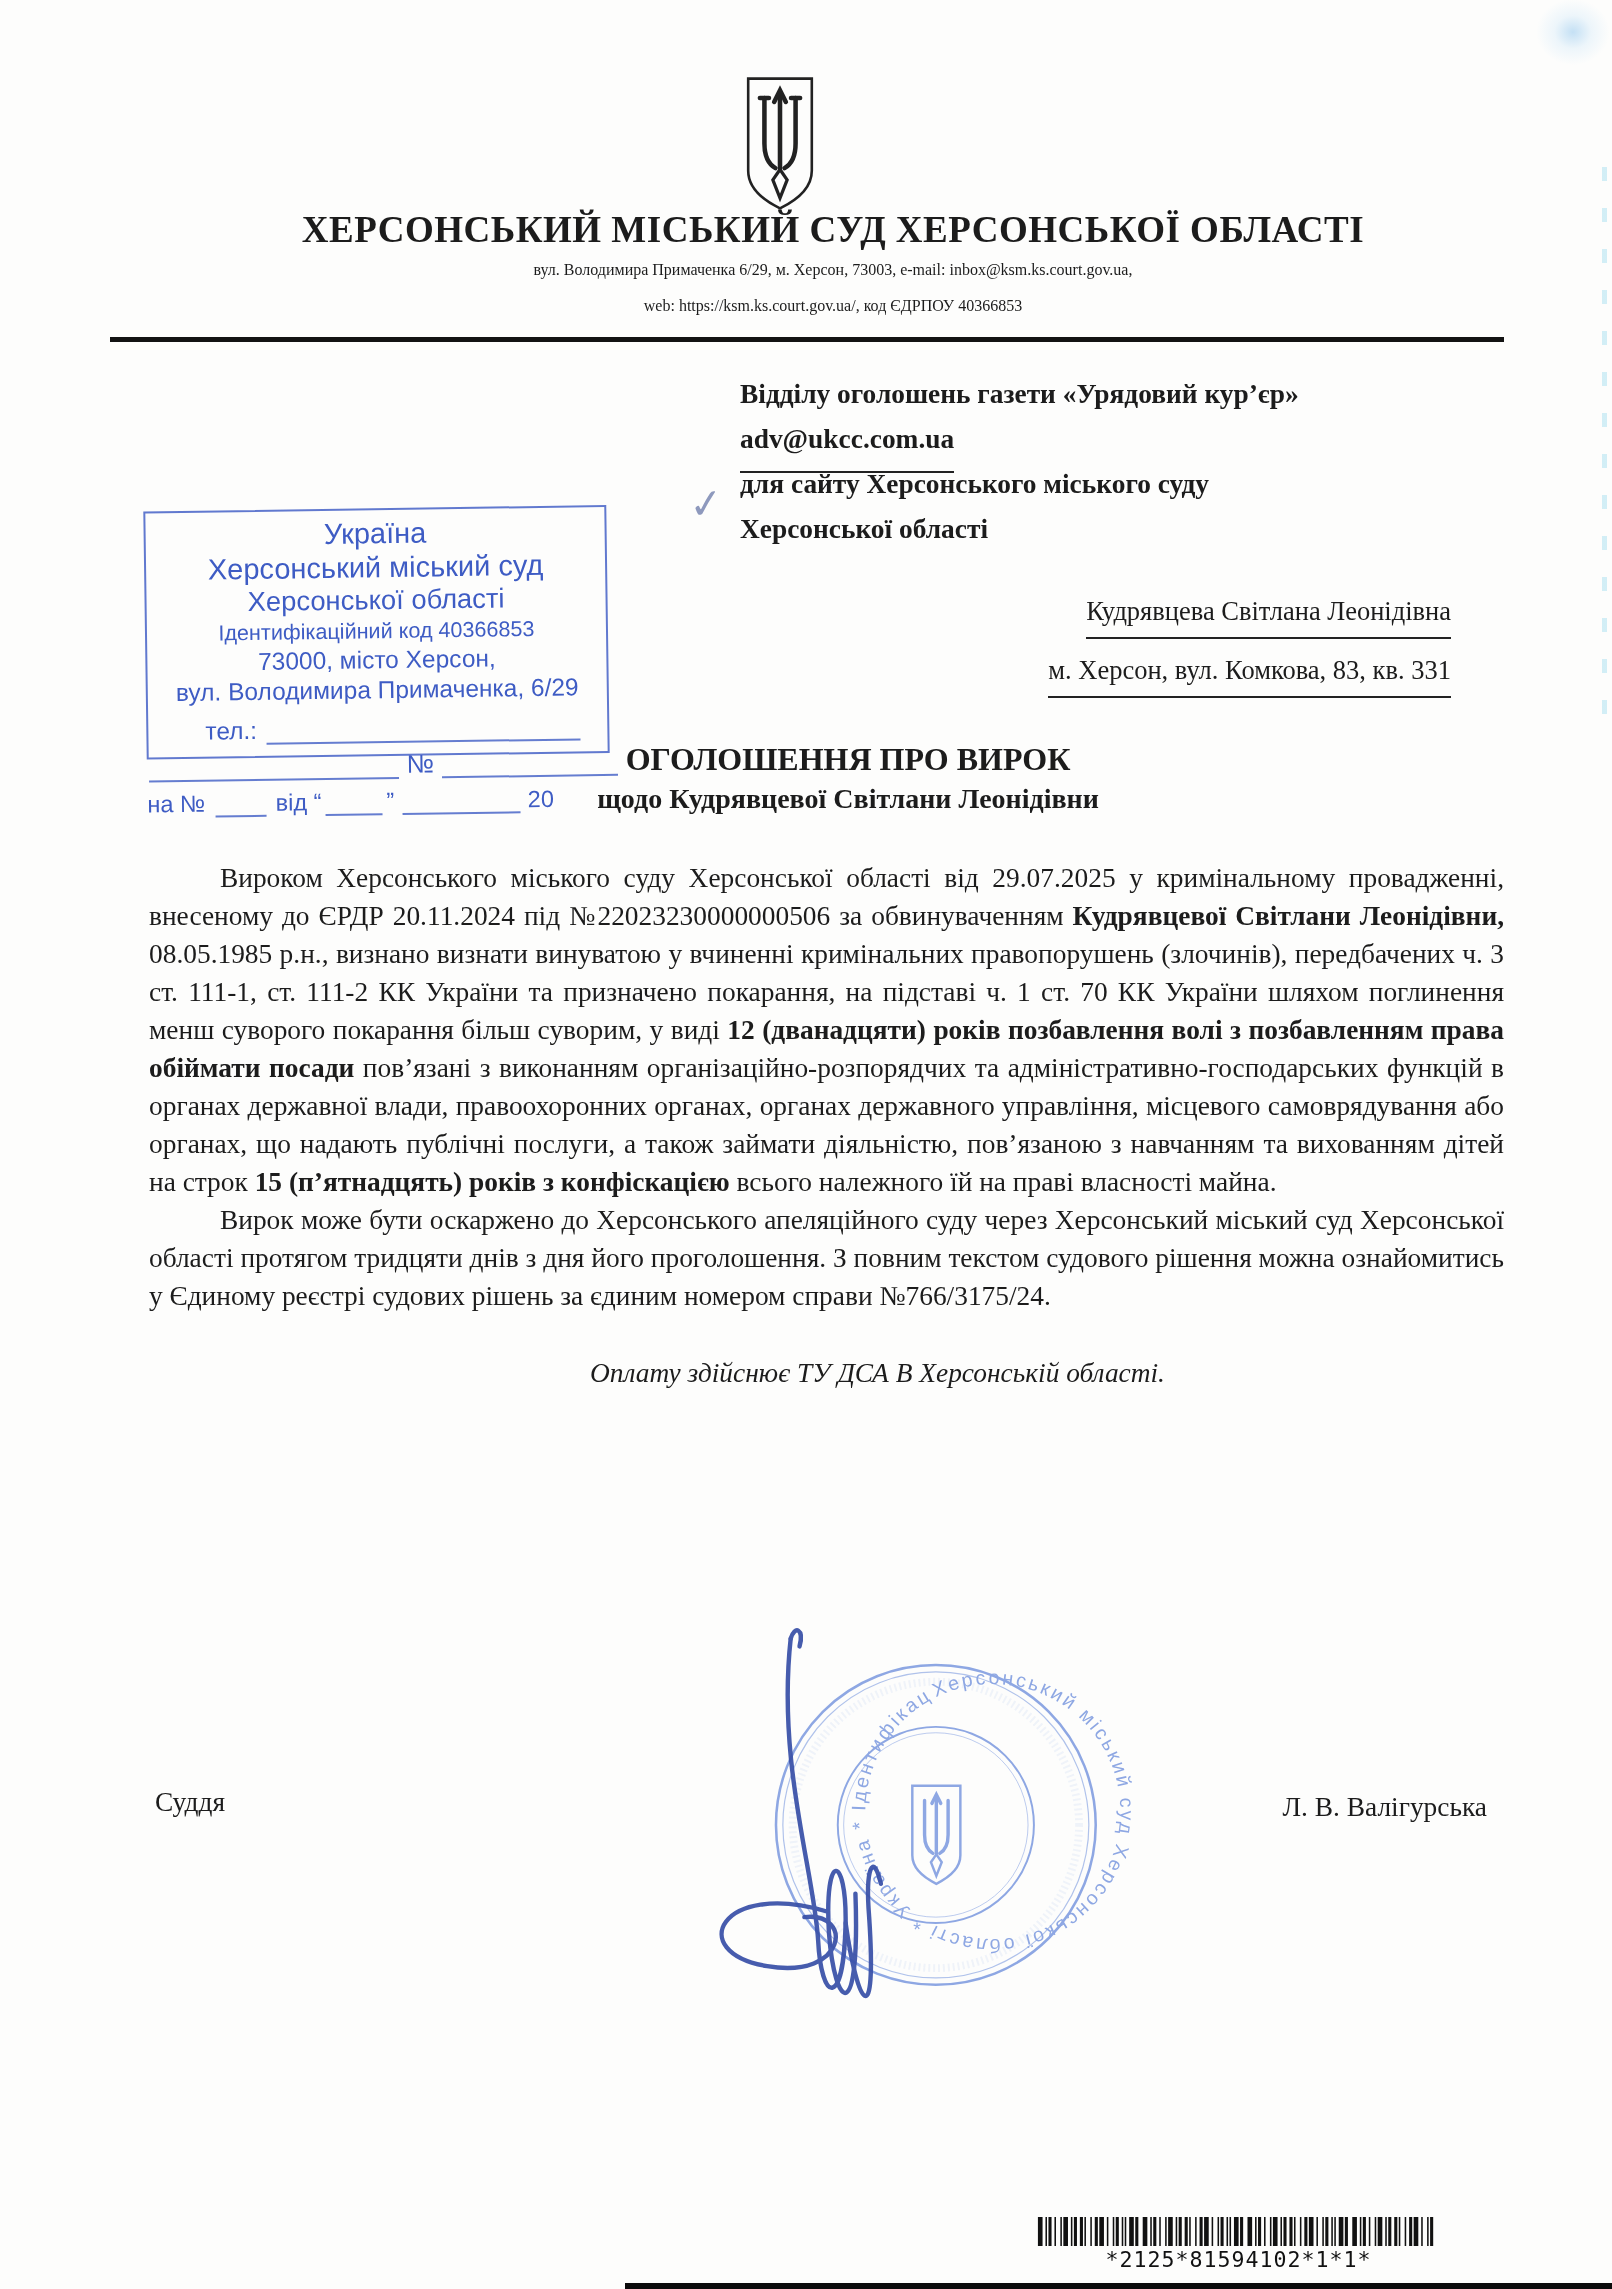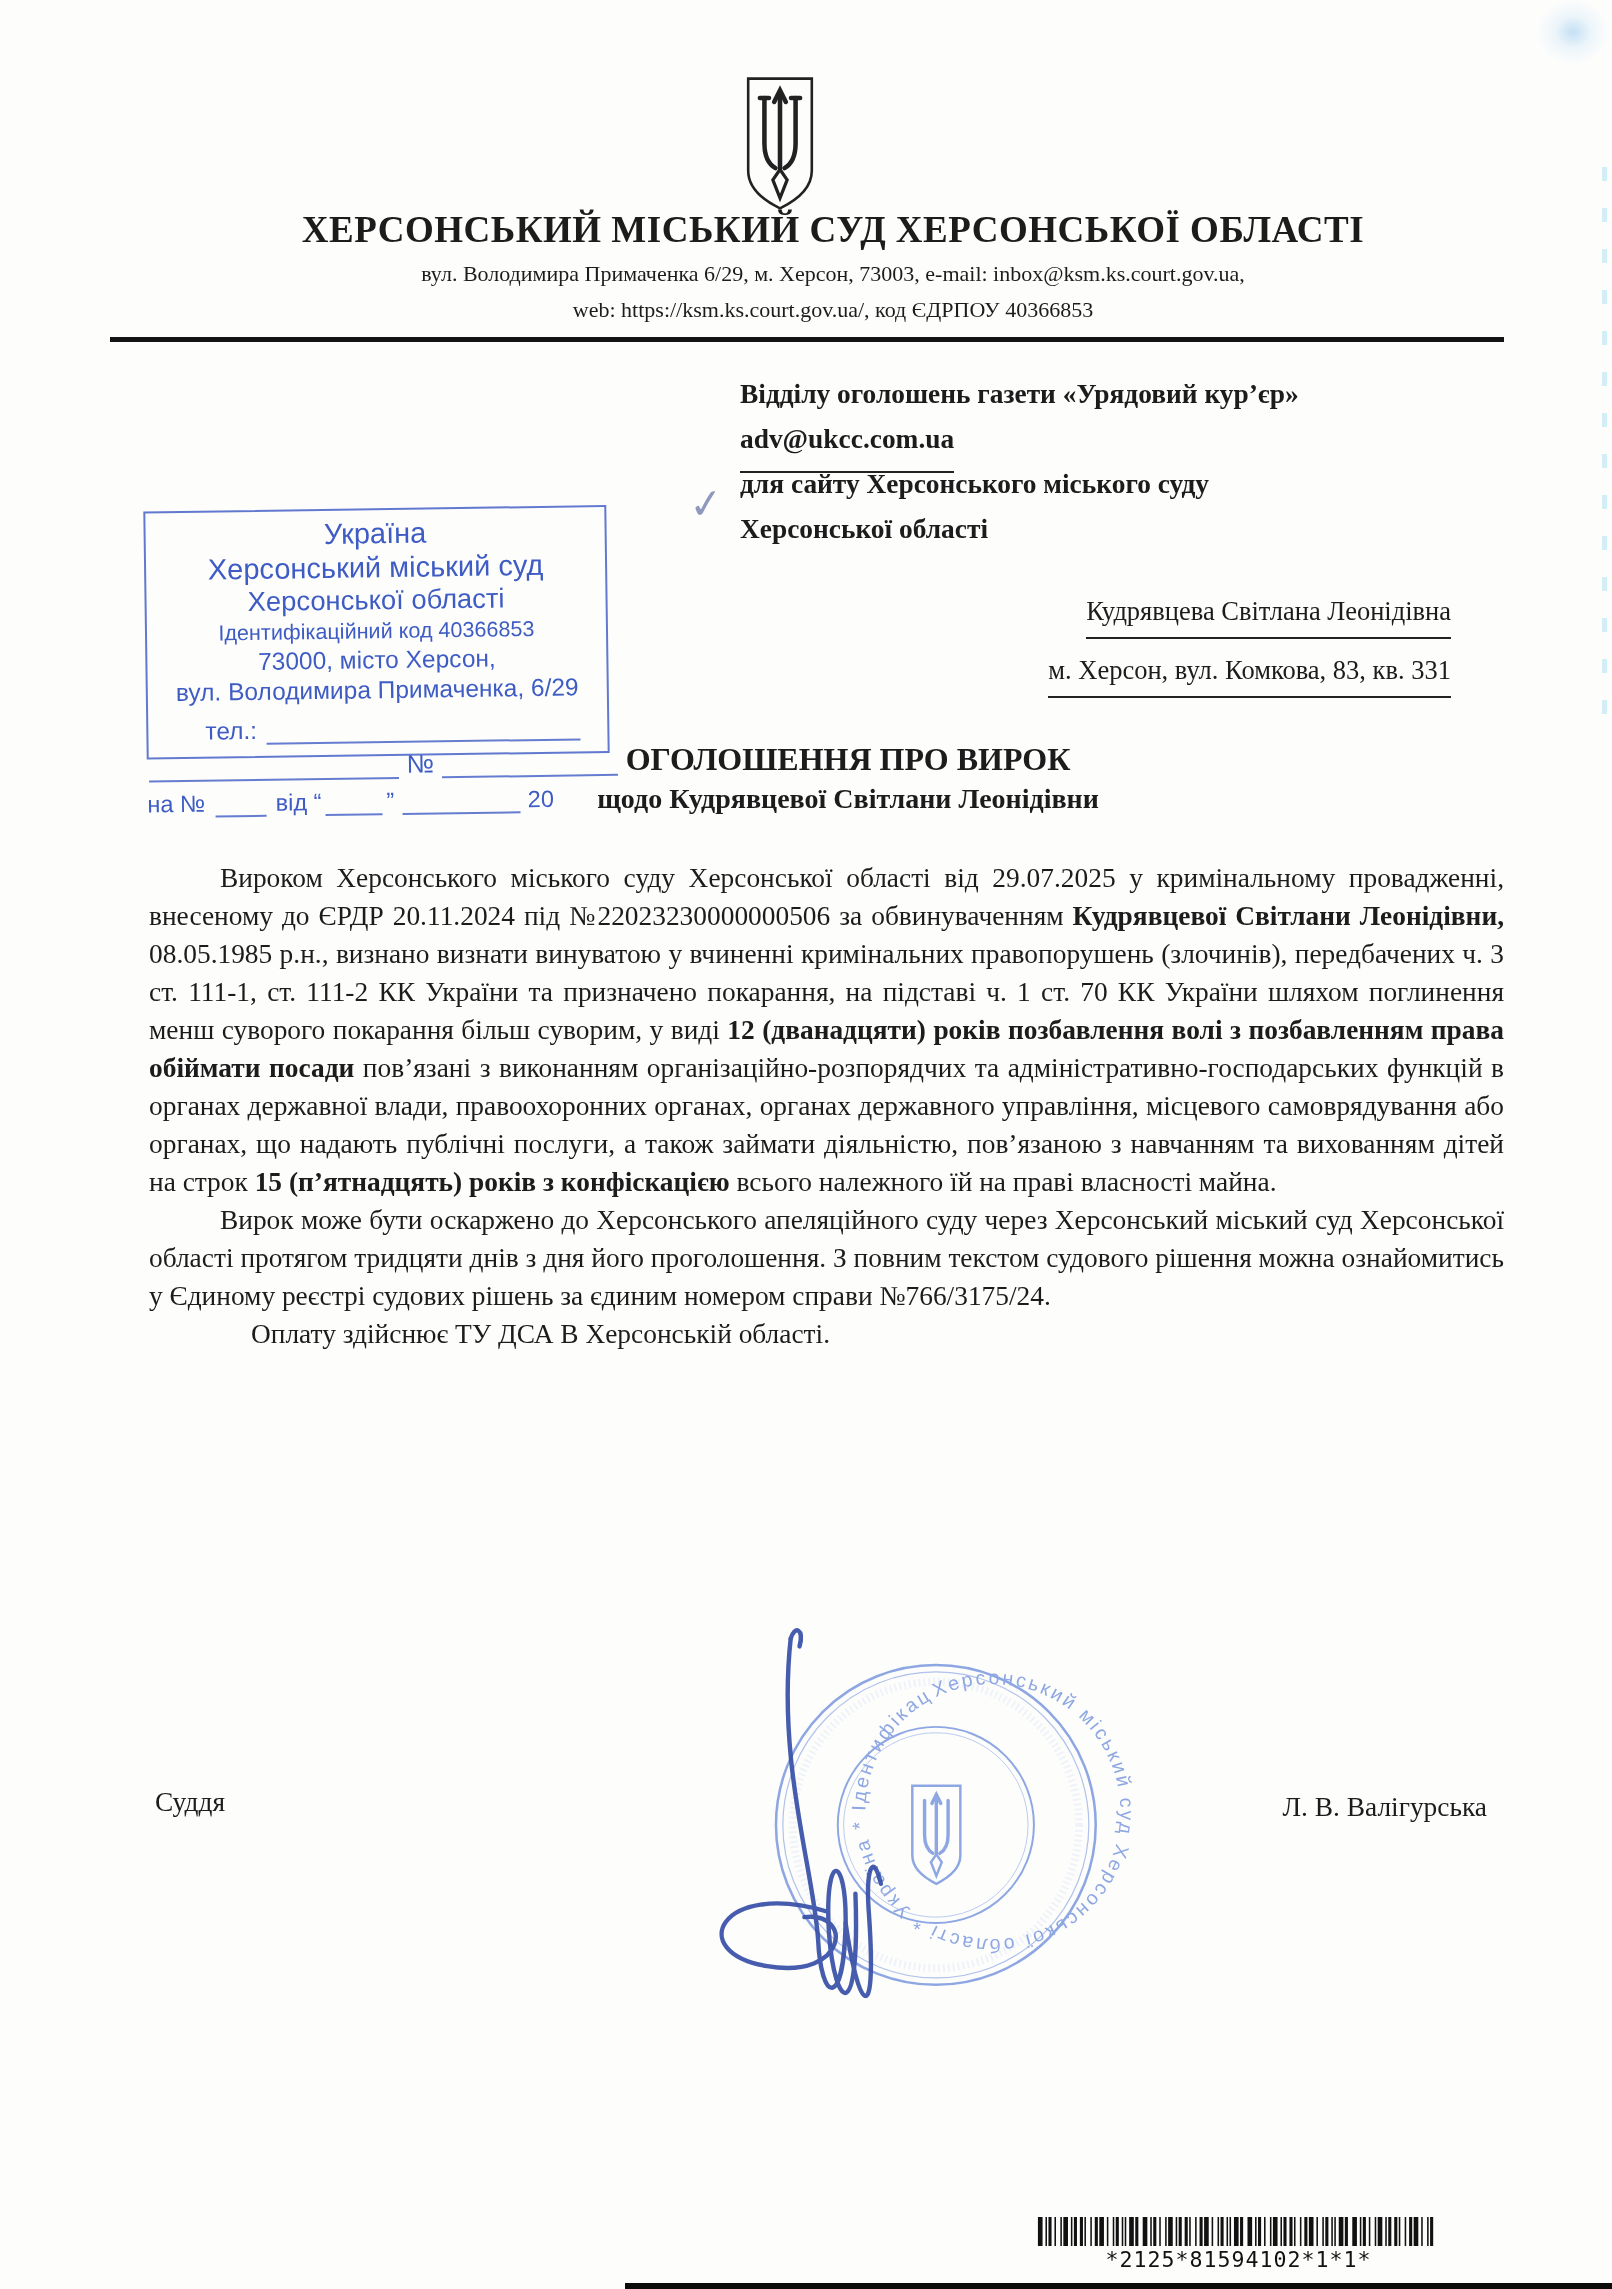--- a/index.html
+++ b/index.html
@@ -11,21 +11,21 @@
     font-family:"Liberation Serif", serif;
     color:#1c1c1c;
     overflow:hidden;
   }
   
   .emblem{position:absolute;left:743px;top:73px;}
   .court-name{
     position:absolute;left:54px;top:208px;width:1558px;
     text-align:center;font-weight:bold;font-size:37px;letter-spacing:0.5px;
   }
-  .addr{position:absolute;left:54px;width:1558px;text-align:center;font-size:22px;}
+  .addr{position:absolute;left:54px;width:1558px;text-align:center;font-size:16px;}
   .addr1{top:261px;}
   .addr2{top:297px;}
   .divider{position:absolute;left:110px;top:337px;width:1394px;height:4.9px;background:#131313;}
   
   .meta{position:absolute;left:152px;top:376px;font-size:27.4px;line-height:45px;}
   .addressees{position:absolute;left:740px;top:372px;font-size:27.4px;line-height:45px;font-weight:bold;}
   .addressees .email{text-decoration:none;border-bottom:2.9px solid #222;padding-bottom:17px;}
   .check{
     position:absolute;left:689px;top:480px;
     font-size:41px;color:#8e99bd;transform:rotate(-6deg);
@@ -57,21 +57,21 @@
   .recipient{position:absolute;right:161px;text-align:right;font-size:26.5px;}
   .rec1{top:596px;}
   .rec2{top:655px;}
   .recipient span{border-bottom:2px solid #222;padding-bottom:11px;}
   
   .title1{position:absolute;left:490px;top:741px;width:716px;text-align:center;font-size:32px;font-weight:bold;}
   .title2{position:absolute;left:490px;top:783px;width:716px;text-align:center;font-size:28px;font-weight:bold;}
   
   .body{position:absolute;left:149px;top:859px;width:1355px;}
   .body p{margin:0;font-size:27.4px;line-height:38px;text-align:justify;text-indent:71px;}
-  .body p.pay{text-indent:102px;text-align:left;}
+  .body p.pay{margin-top:39px;text-indent:102px;text-align:center;font-style:italic;}
   
   .judge-label{position:absolute;left:155px;top:1787px;font-size:27.4px;}
   .judge-name{position:absolute;right:125px;top:1792px;font-size:27.4px;}
   .sigstamp{position:absolute;left:622px;top:1617px;}
   
   .barcode{position:absolute;left:1035px;top:2217px;width:407px;}
   .barcode-text{
     position:absolute;left:1035px;top:2247px;width:407px;text-align:center;
     font-family:"DejaVu Sans Mono", monospace;font-size:21.6px;letter-spacing:1px;color:#111;
   }

